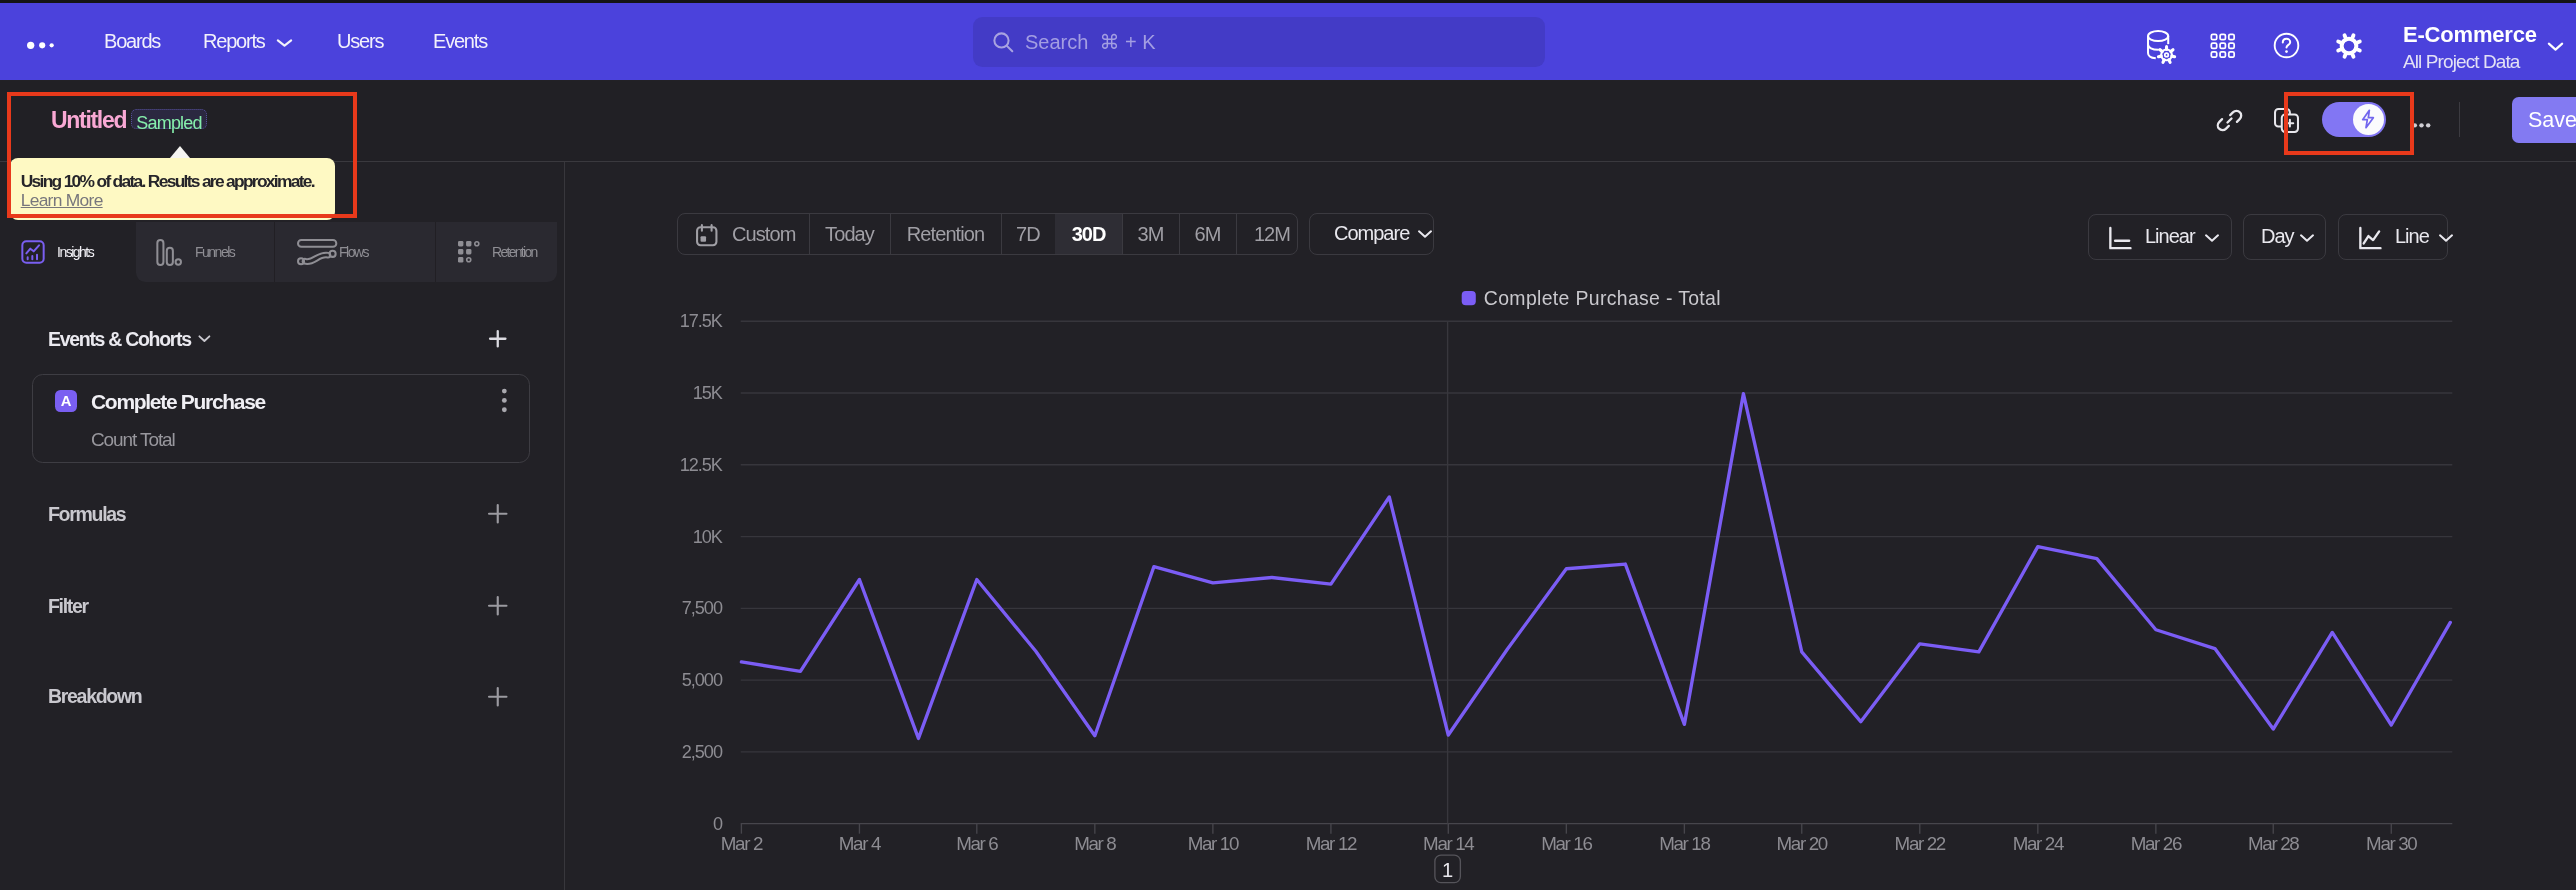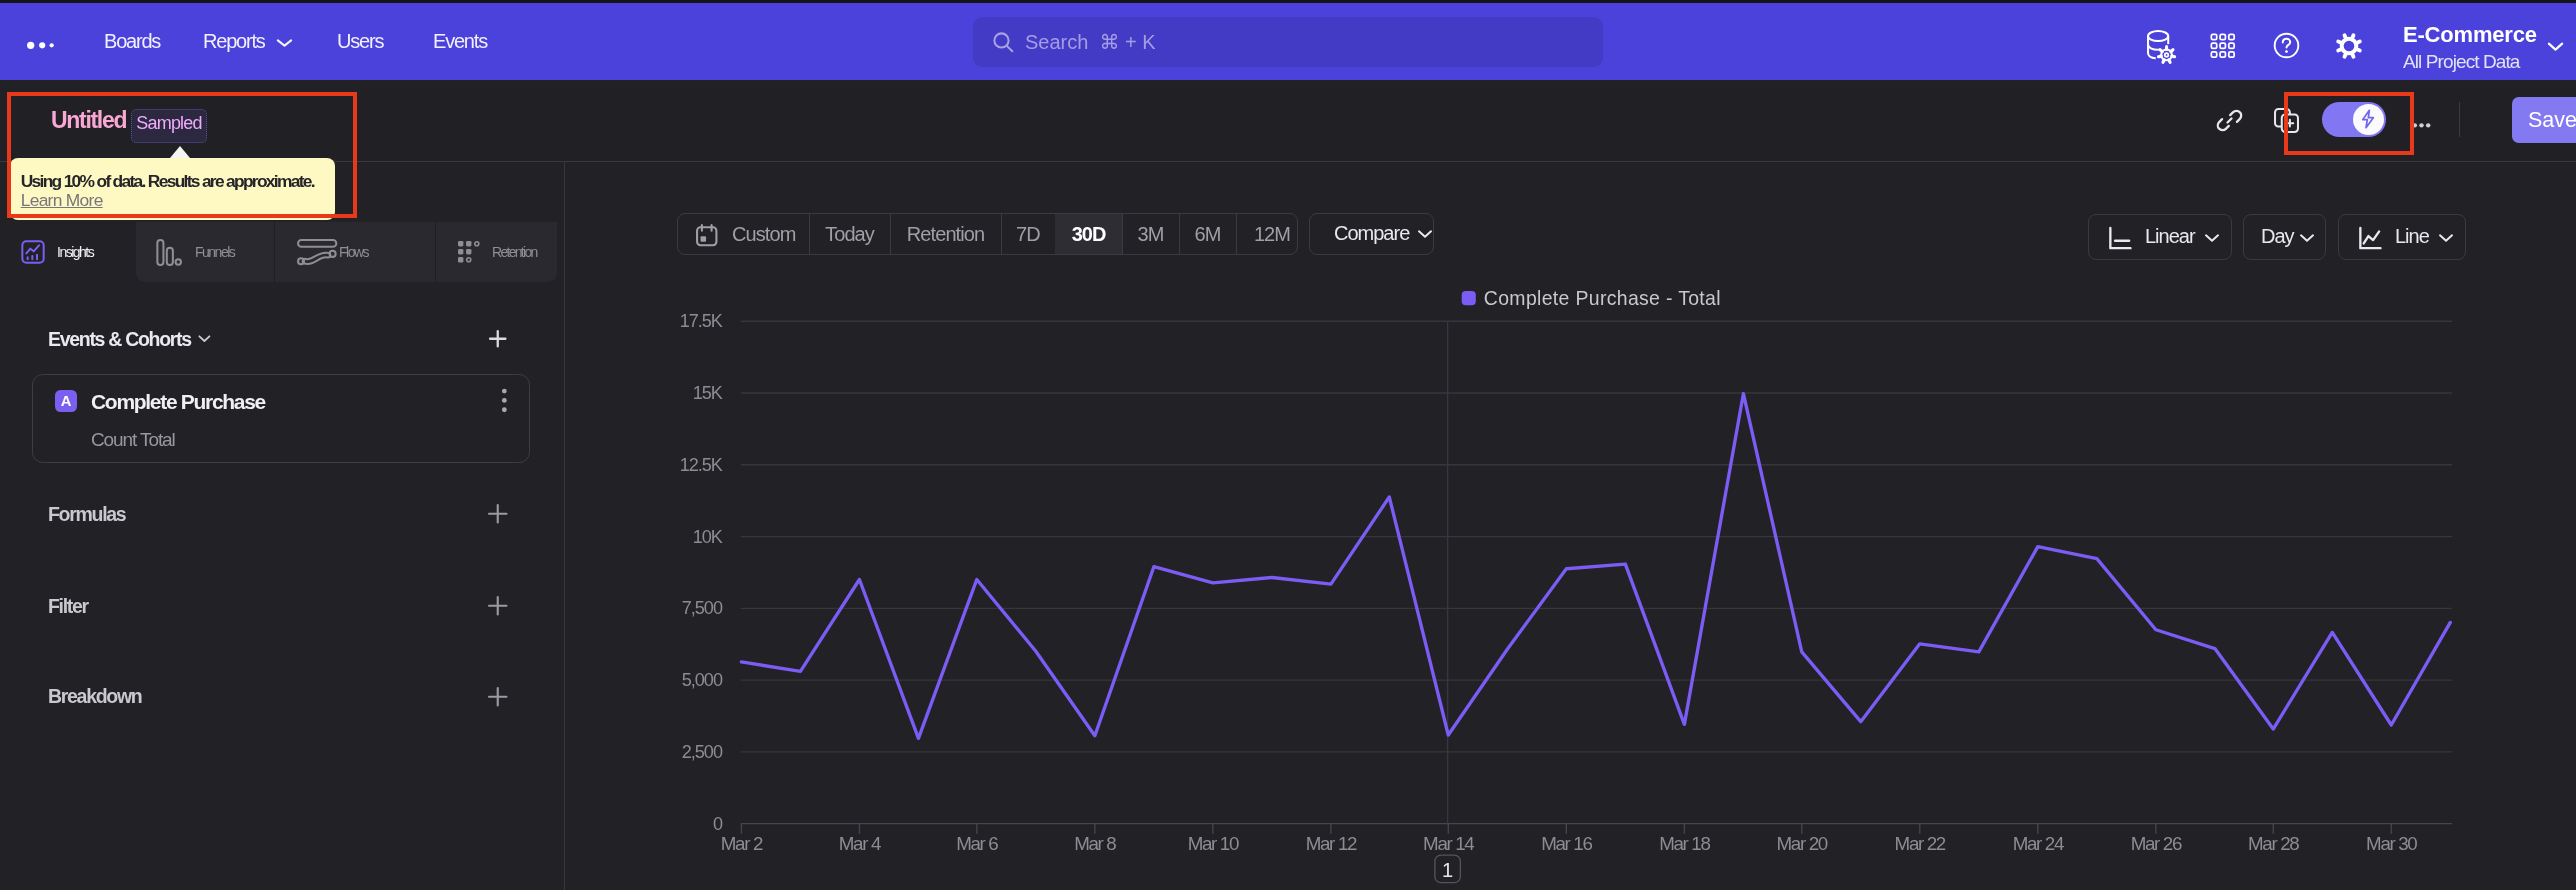--- a/index.html
+++ b/index.html
@@ -4,26 +4,26 @@
 <style>
   * { margin:0; padding:0; box-sizing:border-box; }
   html,body { width:2576px; height:890px; overflow:hidden; }
   body { background:#222126; font-family:"Liberation Sans", sans-serif; position:relative; }
   .abs { position:absolute; }
 
   
   #topstrip { left:0; top:0; width:2576px; height:3.4px; background:#141416; }
   #nav { left:0; top:3.4px; width:2576px; height:77px; background:#4b42dc; }
   .navitem { position:absolute; top:0; height:77px; line-height:77px; color:#f2f1fb; font-size:20px; letter-spacing:-1.2px; }
-  #search { position:absolute; left:973px; top:13.4px; width:630px; height:50px; background:#433bc6; border-radius:9.4px; color:#a39ee2; font-size:20px; line-height:50px; }
+  #search { position:absolute; left:973px; top:13.4px; width:572px; height:50px; background:#433bc6; border-radius:9.4px; color:#a39ee2; font-size:20px; line-height:50px; }
 
   
   #header { left:0; top:81px; width:2576px; height:81px; background:#212025; border-bottom:1.3px solid #3a393e; }
   #title { position:absolute; left:51px; top:0px; height:79px; line-height:79px; font-size:23px; font-weight:bold; color:#f9a8d4; letter-spacing:-1.3px; }
-  #sampled { position:absolute; left:131px; top:28px; width:76px; height:34px; background:#2b2840; border:0.7px dotted #56519b; border-radius:5.4px; color:#f0abfc; font-size:18px; line-height:27px; text-align:center; letter-spacing:-0.8px; }
+  #sampled { position:absolute; left:131px; top:28px; width:76px; height:20px; background:#2b2840; border:0.7px dotted #56519b; border-radius:5.4px; color:#86efac; font-size:18px; line-height:27px; text-align:center; letter-spacing:-0.8px; }
   #adddesc { position:absolute; left:233px; top:0; height:79px; line-height:79px; color:#929197; font-size:20px; letter-spacing:-0.3px; }
   #savebtn { position:absolute; left:2476px; top:16px; width:81px; height:46px; background:#837af2; border-radius:6.7px; color:#fff; font-size:21.5px; text-align:center; line-height:46px;margin-left:36px; }
   #toggle { position:absolute; left:2322px; top:21px; width:64px; height:35px; background:#8276f3; border-radius:17.4px; }
   #toggleknob { position:absolute; right:2px; top:2px; width:31px; height:31px; background:#fbfbfd; border-radius:50%; }
   #hdots { position:absolute; left:2412px; top:38px; width:19px; height:6.7px; }
   #hdivider { position:absolute; left:2459px; top:21px; width:1.3px; height:35px; background:#3c3b41; }
 
   
   #sidebar { left:0; top:162px; width:565px; height:728px; border-right:1.3px solid #38373c; }
   #tabstrip { position:absolute; left:0; top:60px; width:565px; height:60px; }
@@ -269,21 +269,21 @@
   <svg class="abs" style="left:115px;top:18px" width="16" height="10.7" viewBox="0 0 24 16">
       <path d="M3 3.5 L12 11.5 L21 3.5" stroke="#e9e8ee" stroke-width="3" fill="none" stroke-linecap="round" stroke-linejoin="round"></path>
     </svg>
 </div>
 <div class="abs ctlbtn" style="left:2243px;top:214px;width:83px;height:46px">
     <span style="position:absolute;left:17px;top:10px">Day</span>
   <svg class="abs" style="left:55px;top:18px" width="16" height="10.7" viewBox="0 0 24 16">
       <path d="M3 3.5 L12 11.5 L21 3.5" stroke="#e9e8ee" stroke-width="3" fill="none" stroke-linecap="round" stroke-linejoin="round"></path>
     </svg>
 </div>
-<div class="abs ctlbtn" style="left:2338px;top:214px;width:128px;height:46px">
+<div class="abs ctlbtn" style="left:2338px;top:214px;width:110px;height:46px">
   <svg class="abs" style="left:18px;top:10.7px" width="25.5" height="25.5" viewBox="0 0 38 38">
     <path d="M5 3 V33 H35" stroke="#e9e8ee" stroke-width="3.5" fill="none" stroke-linecap="round" stroke-linejoin="round"></path>
     <path d="M10 26 L17 15 L24 21 L33 8" stroke="#e9e8ee" stroke-width="3.5" fill="none" stroke-linecap="round" stroke-linejoin="round"></path>
   </svg>
   <span style="position:absolute;left:56px;top:10px">Line</span>
   <svg class="abs" style="left:99px;top:18px" width="16" height="10.7" viewBox="0 0 24 16">
       <path d="M3 3.5 L12 11.5 L21 3.5" stroke="#e9e8ee" stroke-width="3" fill="none" stroke-linecap="round" stroke-linejoin="round"></path>
     </svg>
 </div>
 

